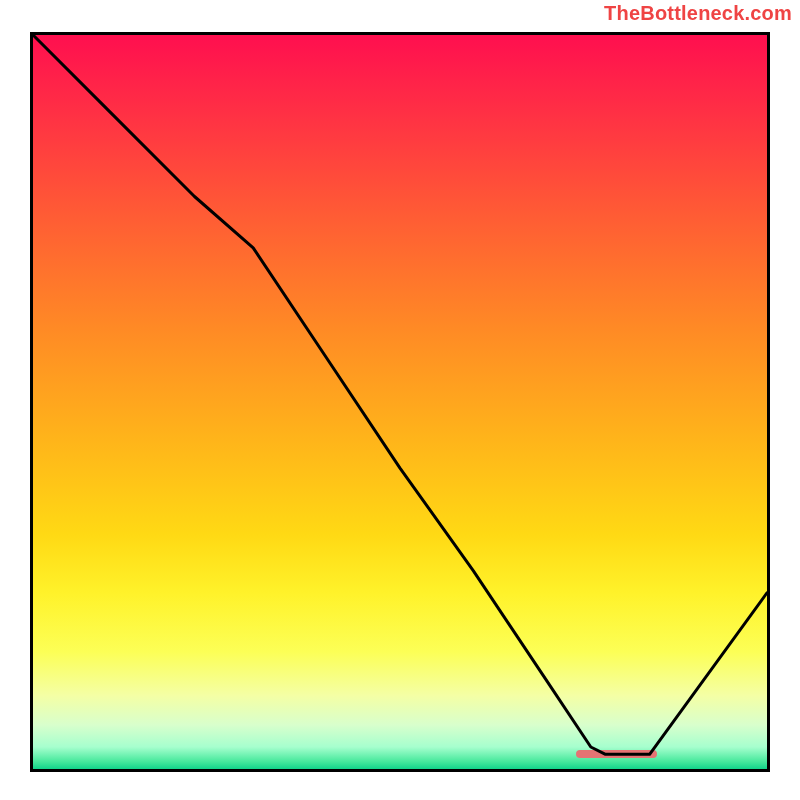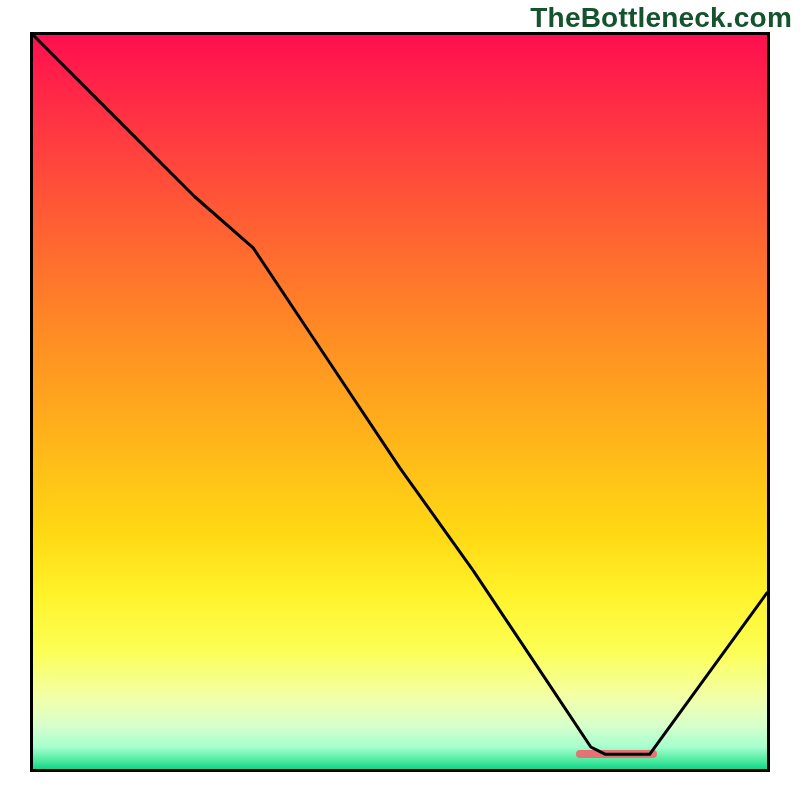--- a/index.html
+++ b/index.html
@@ -13,23 +13,23 @@
   }
   .outer {
     position: relative;
     width: 800px;
     height: 800px;
   }
   .watermark {
     position: absolute;
     top: 2px;
     right: 8px;
-    font-size: 28px;
+    font-size: 20px;
     font-weight: 600;
-    color: #14532d;
+    color: #ef4444;
     letter-spacing: 0.2px;
     user-select: none;
   }
   .frame {
     position: absolute;
     left: 30px;
     top: 32px;
     width: 740px;
     height: 740px;
     border: 3px solid #000;

